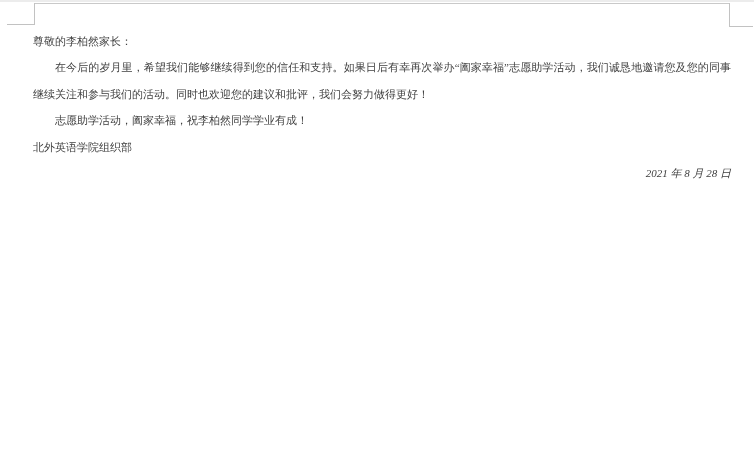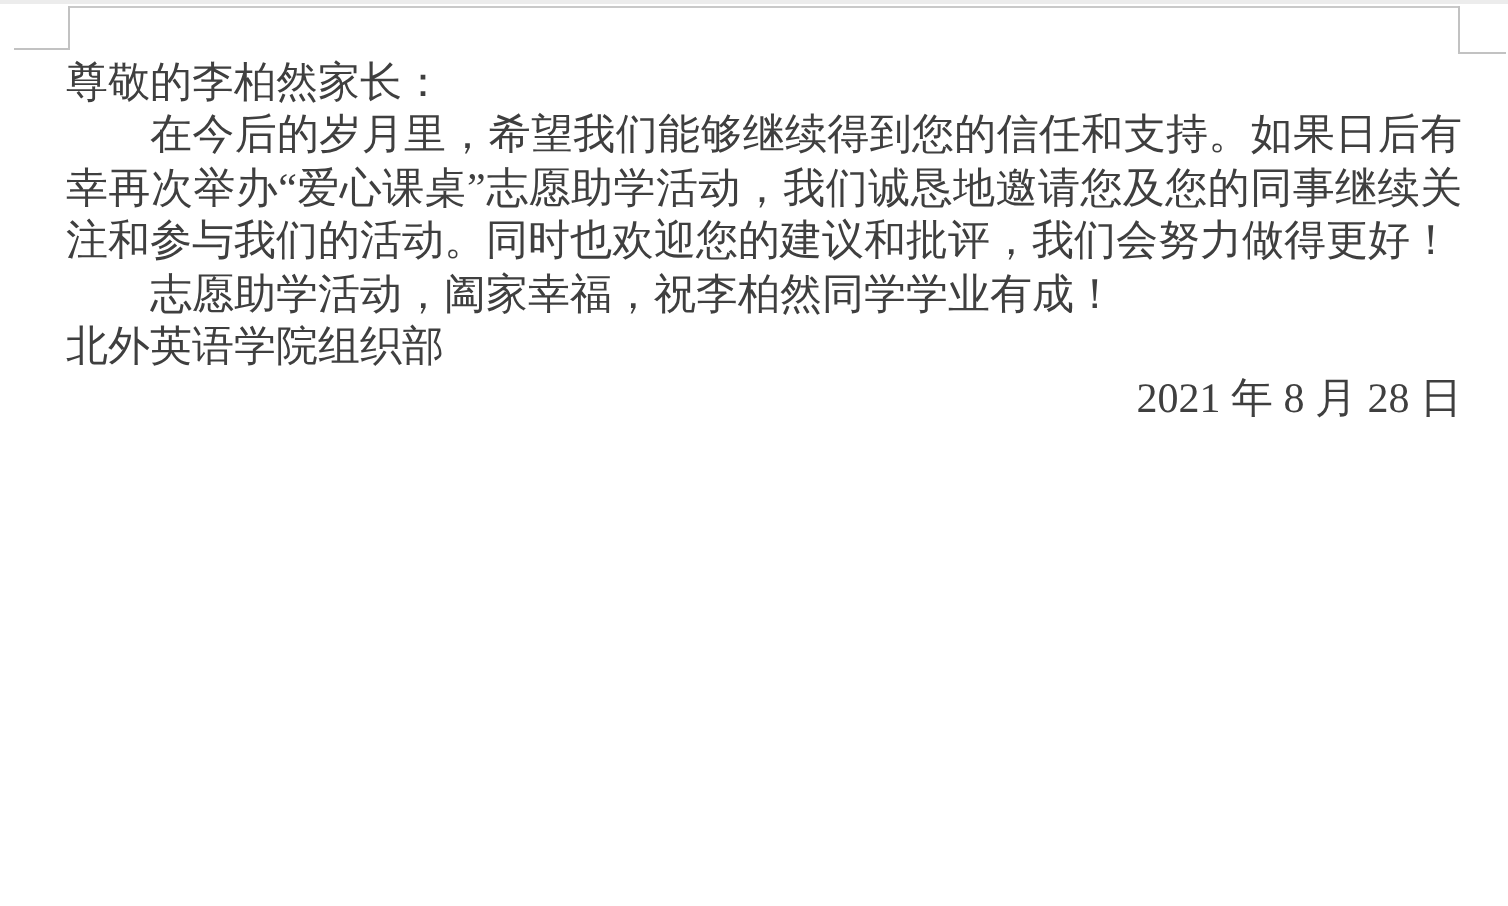--- a/index.html
+++ b/index.html
@@ -48,48 +48,49 @@
     width: 23px;
     height: 23px;
     border-left: 1px solid #c2c2c2;
     border-bottom: 1px solid #c2c2c2;
   }
   .letter {
     position: absolute;
     left: 33px;
     top: 28px;
     width: 698px;
-    font-size: 21px;
+    font-size: 11px;
     line-height: 26.4px;
     color: #3f3f3f;
     text-align: justify;
     letter-spacing: 0;
   }
   .letter p {
     margin: 0;
     padding: 0;
   }
   .indent {
     text-indent: 2em;
   }
   .signature {
     padding-right: 3px;
   }
   .date {
     text-align: right;
     margin-right: -13px;
+    font-style: italic;
   }
 </style>
 </head>
 <body>
 
 <div class="top-edge-line"></div>
 <div class="boundary-line"></div>
 <div class="crop-mark left"></div>
 <div class="crop-mark right"></div>
 
 <div class="letter" style="color: rgb(63, 63, 63);">
   <p>尊敬的李柏然家长：</p>
-  <p class="indent">在今后的岁月里，希望我们能够继续得到您的信任和支持。如果日后有幸再次举办“爱心课桌”志愿助学活动，我们诚恳地邀请您及您的同事继续关注和参与我们的活动。同时也欢迎您的建议和批评，我们会努力做得更好！</p>
+  <p class="indent">在今后的岁月里，希望我们能够继续得到您的信任和支持。如果日后有幸再次举办“阖家幸福”志愿助学活动，我们诚恳地邀请您及您的同事继续关注和参与我们的活动。同时也欢迎您的建议和批评，我们会努力做得更好！</p>
   <p class="indent">志愿助学活动，阖家幸福，祝李柏然同学学业有成！</p>
   <p class="signature">北外英语学院组织部</p>
   <p class="date">2021 年 8 月 28 日</p>
 </div>
 
 </body></html>

